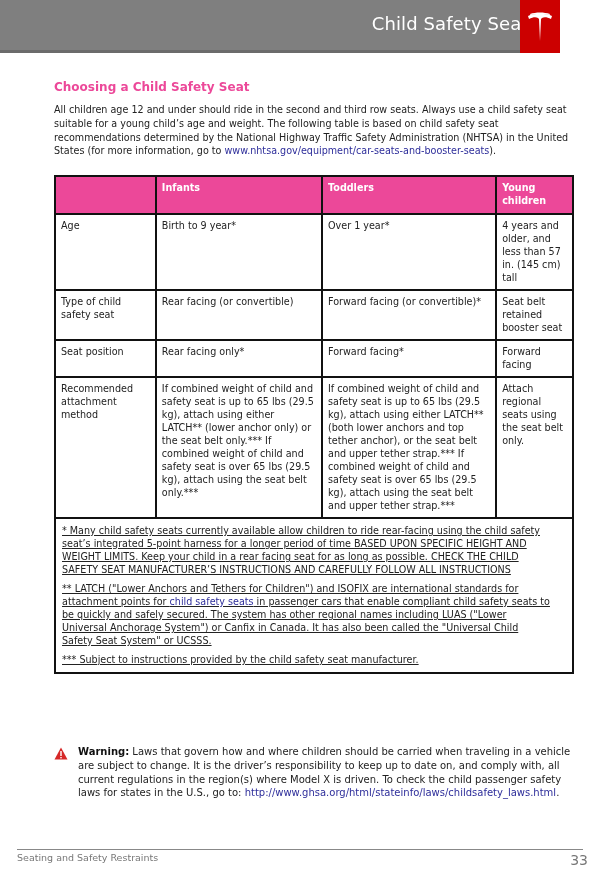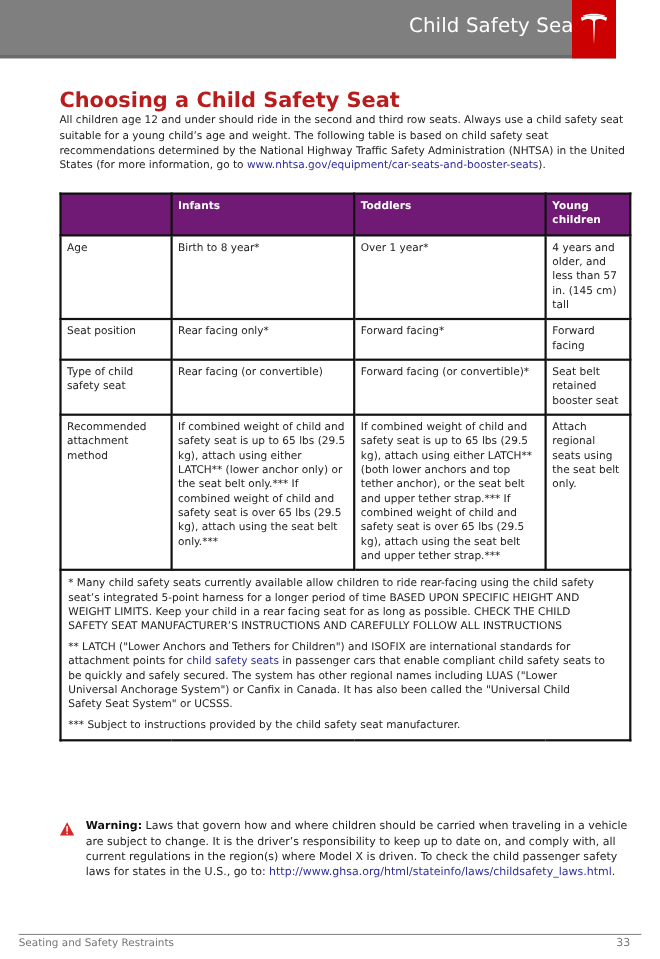--- a/index.html
+++ b/index.html
@@ -13,57 +13,57 @@
   }
   .header-title {
     position: absolute; right: 22px; top: 13px; color: #ffffff;
     font-size: 18px; font-family: "DejaVu Sans", sans-serif; letter-spacing: 0.1px;
   }
   .logo-box {
     position: absolute; right: 0; top: 0; width: 40px; height: 53px; background: #cc0000;
     display: flex; align-items: center; justify-content: center;
   }
   .section-title {
-    position: absolute; left: 54px; top: 80px; font-size: 19px; font-weight: bold; color: #b91c1c;
+    position: absolute; left: 54px; top: 80px; font-size: 12px; font-weight: bold; color: #ec4899;
   }
   .intro {
     position: absolute; left: 54px; top: 103px; width: 520px;
     font-size: 9.6px; line-height: 13.8px; color: #222;
   }
   a.link { color: #2d2d9a; text-decoration: none; }
   table.seats {
     position: absolute; left: 54px; top: 175px; width: 520px;
     border-collapse: collapse; font-size: 9.6px; line-height: 13px; color: #222;
     border: 2px solid #111;
   }
   table.seats th, table.seats td {
     border: 2px solid #111; vertical-align: top; text-align: left; padding: 4px 5px 5px 5px;
   }
   table.seats th {
-    background: #701a75; color: #ffffff; font-weight: bold; height: 27px;
+    background: #ec4899; color: #ffffff; font-weight: bold; height: 27px;
   }
   .notes-cell { padding: 5px 6px 6px 6px !important; }
-  .notes-cell p { margin: 0 16px 6px 0; line-height: 13px; }
+  .notes-cell p { margin: 0 16px 6px 0; line-height: 13px; text-decoration: underline; }
   .notes-cell p:last-child { margin-bottom: 0; }
   .warning {
     position: absolute; left: 54px; top: 745px; width: 520px;
   }
   .warning-icon { position: absolute; left: 0; top: 2px; width: 14px; height: 13px; }
   .warning-text {
     margin-left: 24px; font-size: 10px; line-height: 13.8px; color: #222;
   }
   .warning-label { font-weight: bold; color: #111; }
   .footer-rule {
     position: absolute; left: 17px; top: 849px; width: 566px; height: 1px; background: #888;
   }
   .footer-left {
     position: absolute; left: 17px; top: 852px; font-size: 9.5px; color: #777;
   }
   .footer-right {
-    position: absolute; right: 27px; top: 852px; font-size: 10px; color: #777;
+    position: absolute; right: 12px; top: 852px; font-size: 14px; color: #777;
   }
 </style>
 </head>
 <body>
 
 <div class="header-bar">
   <span class="header-title">Child Safety Seats</span>
   <div class="logo-box">
     <svg width="26" height="30" viewBox="0 0 26 30">
       <path d="M1 4 C6 1 20 1 25 4 L24 7 C20 5 17 5 15 6 L14 7 L13 29 L12 7 L11 6 C9 5 6 5 2 7 Z" fill="#ffffff"></path>
@@ -89,35 +89,35 @@
     <tr>
       <th></th>
       <th>Infants</th>
       <th>Toddlers</th>
       <th>Young children</th>
     </tr>
   </thead>
   <tbody>
     <tr style="height:67px">
       <td>Age</td>
-      <td>Birth to 8 year*</td>
+      <td>Birth to 9 year*</td>
       <td>Over 1 year*</td>
       <td>4 years and older, and less than 57 in. (145 cm) tall</td>
+    </tr>
+    <tr>
+      <td>Type of child safety seat</td>
+      <td>Rear facing (or convertible)</td>
+      <td>Forward facing (or convertible)*</td>
+      <td>Seat belt retained booster seat</td>
     </tr>
     <tr>
       <td>Seat position</td>
       <td>Rear facing only*</td>
       <td>Forward facing*</td>
       <td>Forward facing</td>
-    </tr>
-    <tr>
-      <td>Type of child safety seat</td>
-      <td>Rear facing (or convertible)</td>
-      <td>Forward facing (or convertible)*</td>
-      <td>Seat belt retained booster seat</td>
     </tr>
     <tr>
       <td>Recommended attachment method</td>
       <td>If combined weight of child and safety seat is up to 65 lbs (29.5 kg), attach using either LATCH** (lower anchor only) or the seat belt only.*** If combined weight of child and safety seat is over 65 lbs (29.5 kg), attach using the seat belt only.***</td>
       <td>If combined weight of child and safety seat is up to 65 lbs (29.5 kg), attach using either LATCH** (both lower anchors and top tether anchor), or the seat belt and upper tether strap.*** If combined weight of child and safety seat is over 65 lbs (29.5 kg), attach using the seat belt and upper tether strap.***</td>
       <td>Attach regional seats using the seat belt only.</td>
     </tr>
     <tr>
       <td colspan="4" class="notes-cell">
         <p>* Many child safety seats currently available allow children to ride rear-facing using the child safety seat’s integrated 5-point harness for a longer period of time BASED UPON SPECIFIC HEIGHT AND WEIGHT LIMITS. Keep your child in a rear facing seat for as long as possible. CHECK THE CHILD SAFETY SEAT MANUFACTURER’S INSTRUCTIONS AND CAREFULLY FOLLOW ALL INSTRUCTIONS</p>

